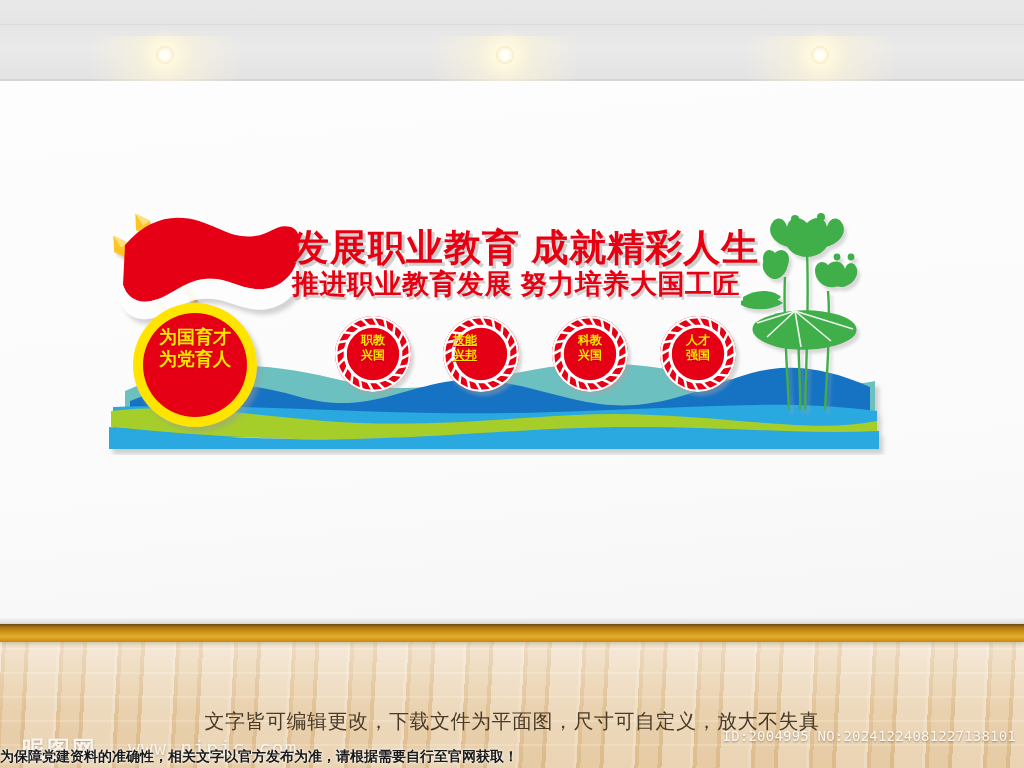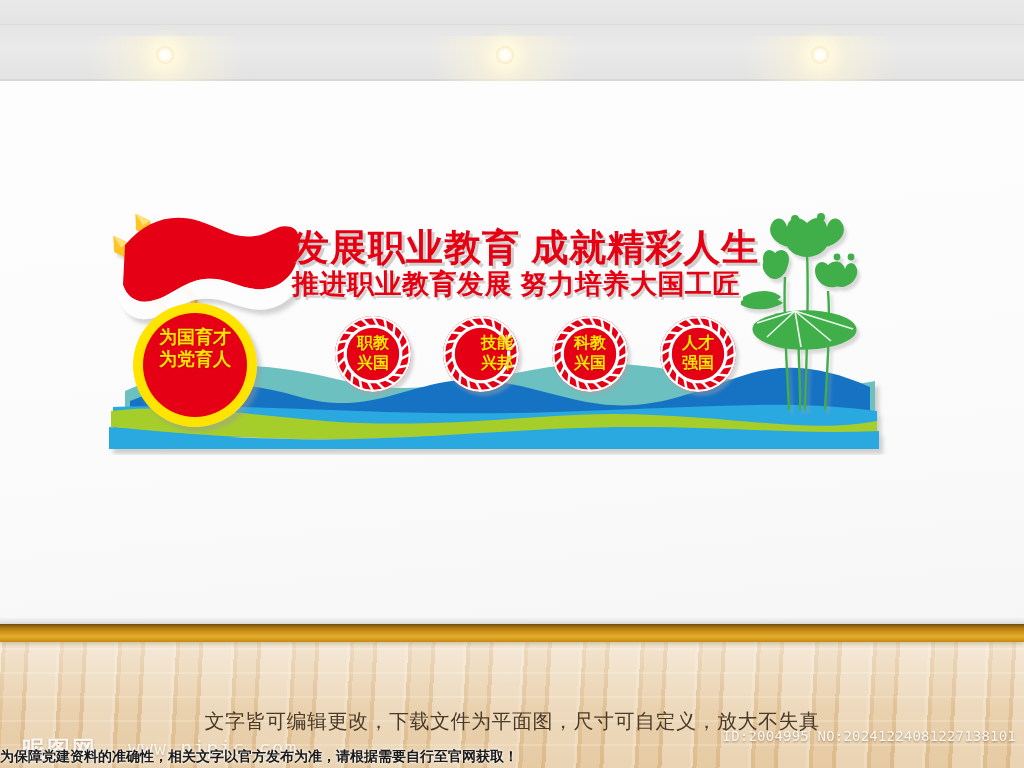--- a/index.html
+++ b/index.html
@@ -68,24 +68,24 @@
     letter-spacing:.5px;white-space:nowrap;line-height:1;
     text-shadow:2px 3px 0 rgba(175,175,175,.55);
   }
   .emblem-text{
     left:42px;top:122px;width:116px;text-align:center;
     font-size:18px;font-weight:bold;color:#ffe400;line-height:1.22;
     text-shadow:0 1px 1px rgba(140,0,0,.45);
   }
   .badge-text{
     width:76px;text-align:center;top:128px;
-    font-size:16px;font-weight:bold;color:#ffe400;line-height:1.22;
+    font-size:12px;font-weight:bold;color:#ffe400;line-height:1.22;
     text-shadow:0 1px 1px rgba(140,0,0,.5);
   }
-  .b0{left:240px;} .b1{left:364px;} .b2{left:457px;} .b3{left:565px;}
+  .b0{left:240px;} .b1{left:332px;text-decoration:underline;} .b2{left:457px;} .b3{left:565px;}
 
   
   .footer-line{
     position:absolute;width:1024px;text-align:center;color:#4a3a28;
     font-size:20px;letter-spacing:.5px;white-space:nowrap;
   }
   .fl1{top:672px;}
   .fl2{top:708px;}
   .wm-logo{
     position:absolute;left:22px;top:734px;font-size:23px;font-weight:bold;

